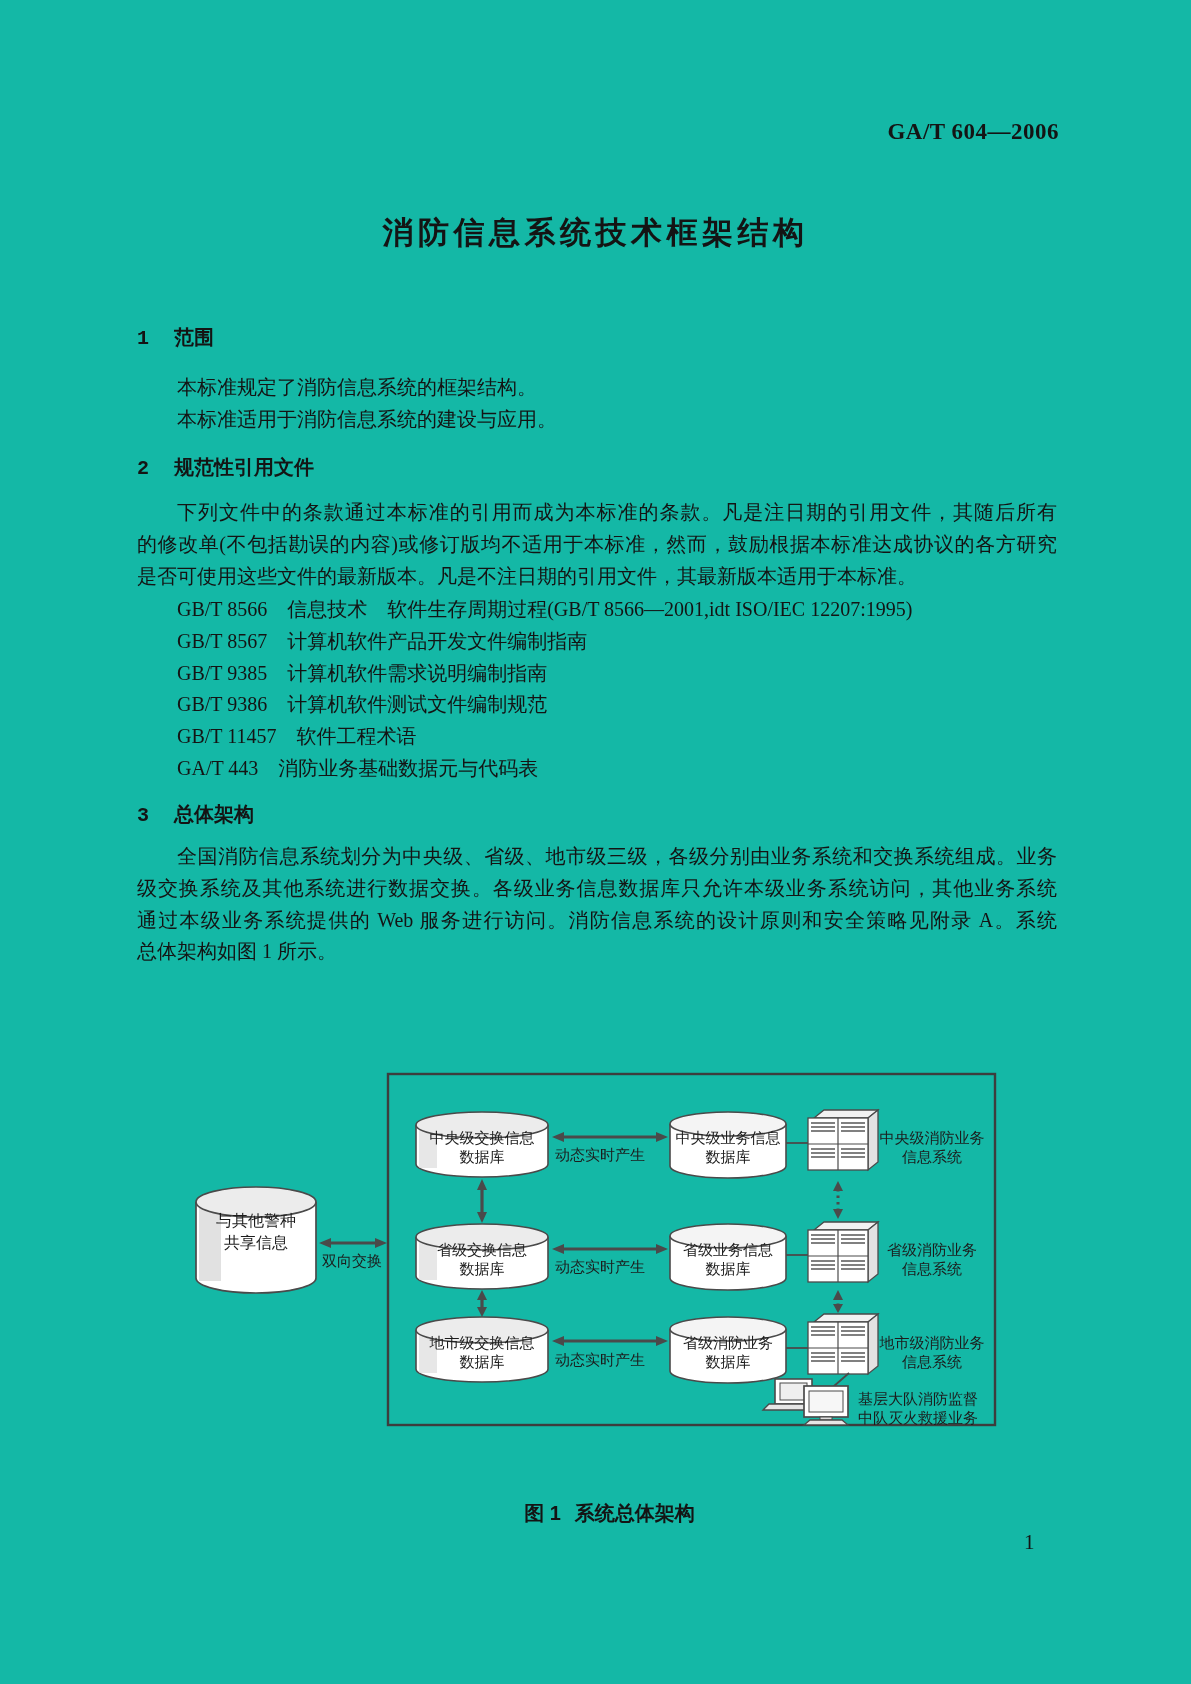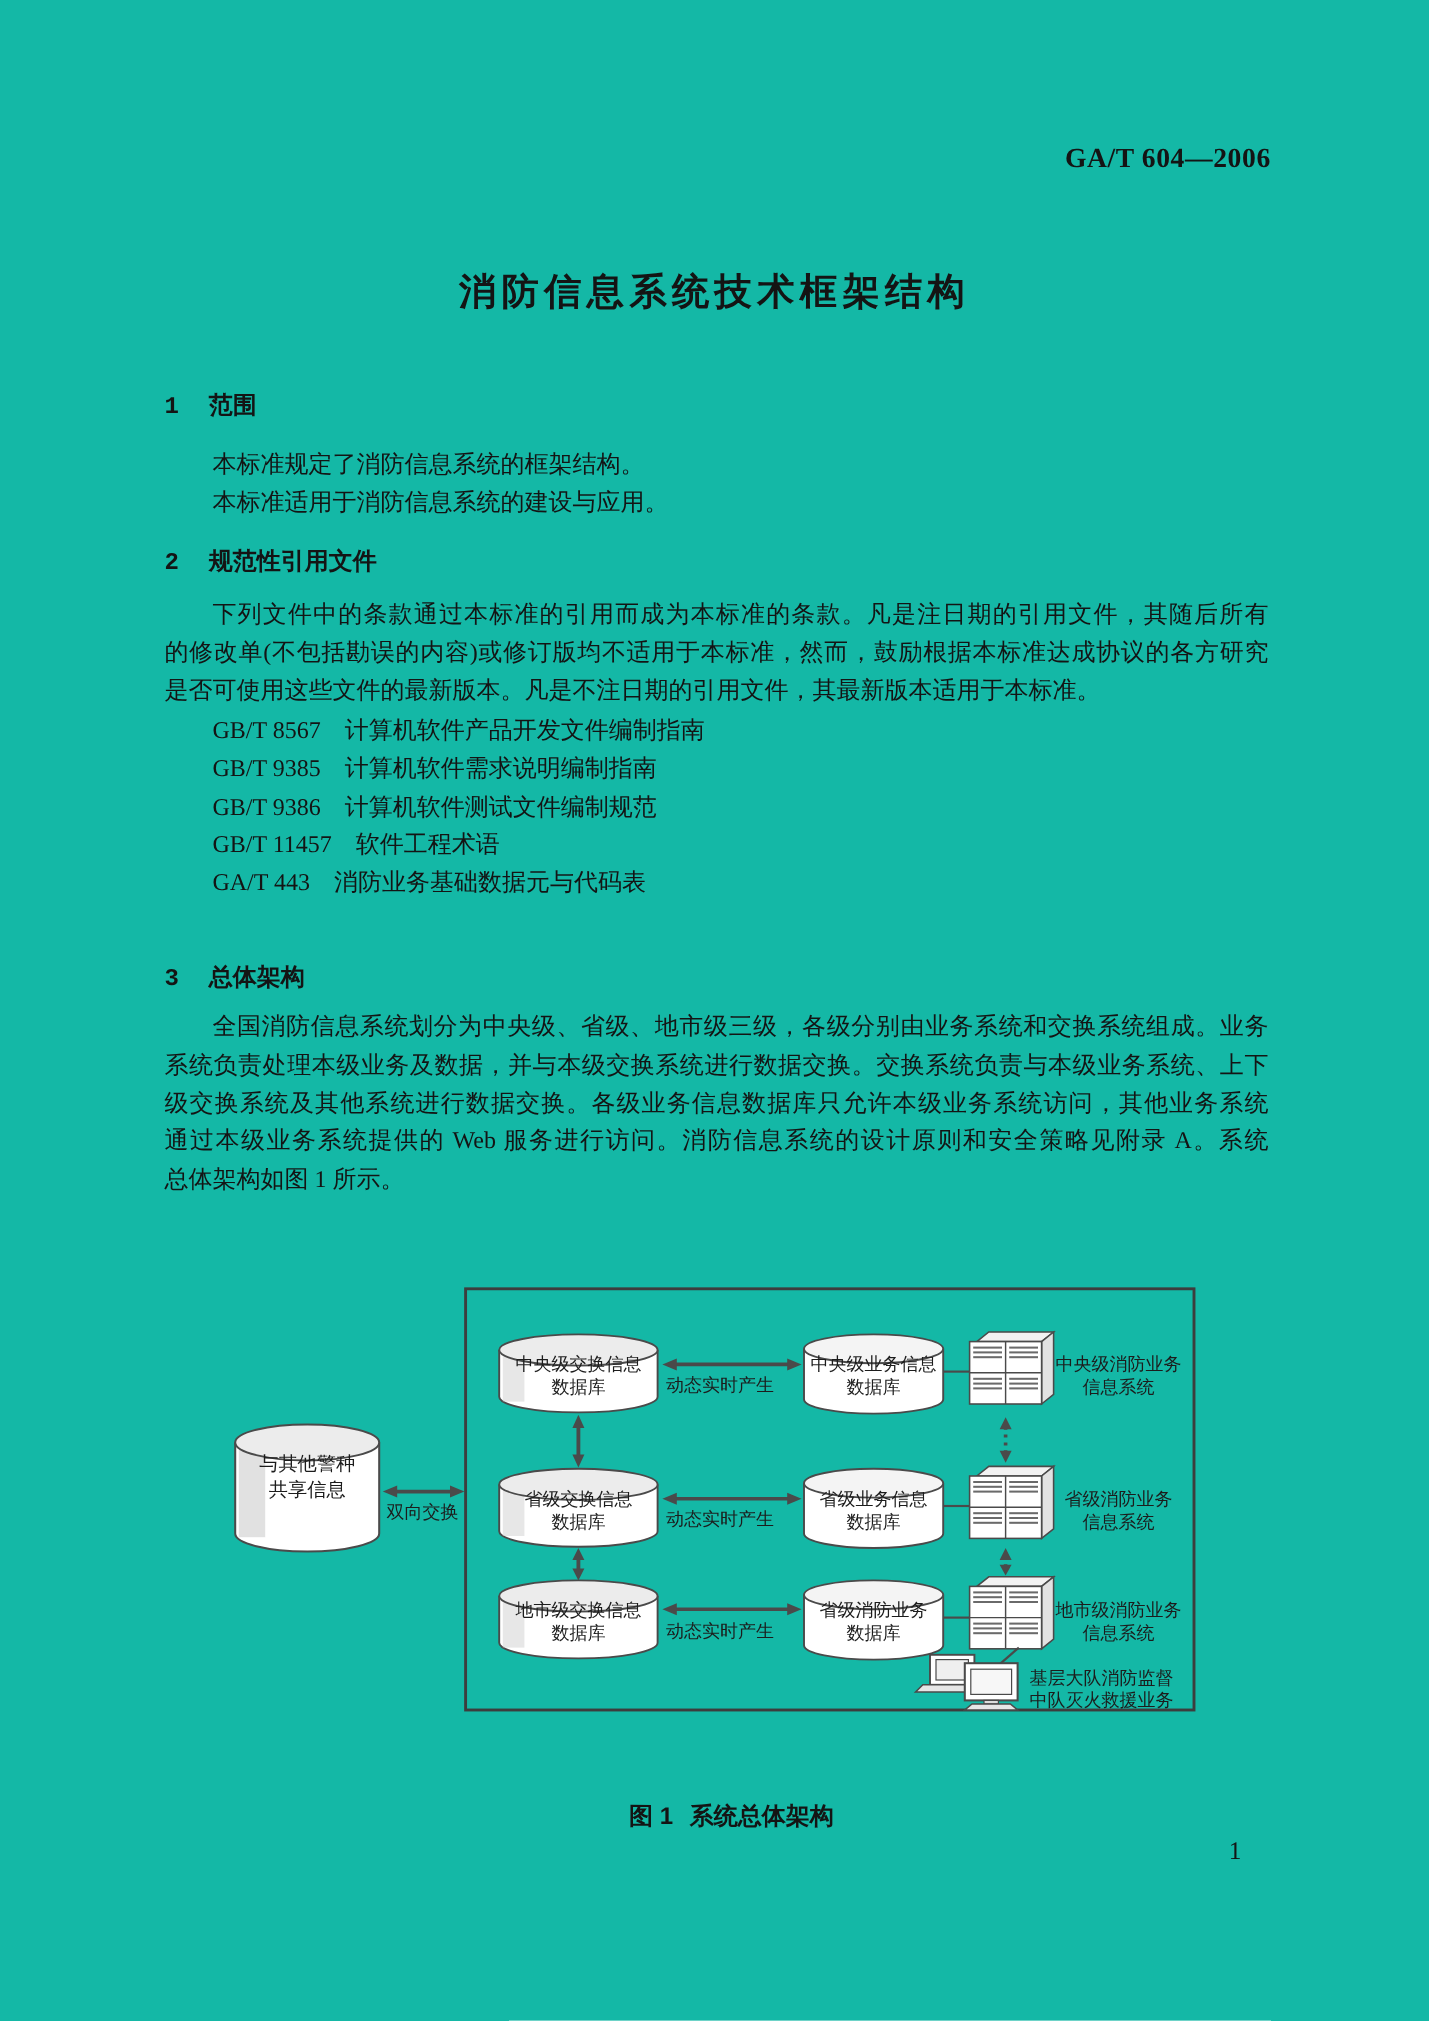--- a/index.html
+++ b/index.html
@@ -14,21 +14,21 @@
   }
   .abs { position: absolute; }
   .sans { font-family: "Liberation Sans", "DejaVu Sans", sans-serif; }
 
   .header-code {
     top: 119px; right: 132px;
     font-size: 23px; font-weight: bold;
     letter-spacing: 0.5px;
   }
   .doc-title {
-    top: 222px; left: 0; right: 0;
+    top: 212px; left: 0; right: 0;
     text-align: center;
     font-size: 31px; font-weight: bold;
     letter-spacing: 4.5px;
   }
   .sec-heading {
     left: 137px;
     font-size: 20px; font-weight: bold;
     white-space: nowrap;
     font-family: Liberation Mono, monospace;
   }
@@ -79,33 +79,33 @@
 
   <div class="abs sec-heading sans" style="top:454px">
     <span class="num">2</span><span>规范性引用文件</span>
   </div>
   <div class="abs para" style="top:497px">
     <div class="ln indent stretch">下列文件中的条款通过本标准的引用而成为本标准的条款。凡是注日期的引用文件，其随后所有</div>
     <div class="ln stretch">的修改单(不包括勘误的内容)或修订版均不适用于本标准，然而，鼓励根据本标准达成协议的各方研究</div>
     <div class="ln">是否可使用这些文件的最新版本。凡是不注日期的引用文件，其最新版本适用于本标准。</div>
   </div>
   <div class="abs para" style="top:594px; line-height:31.7px">
+    <div class="ln indent">GB/T 8566　信息技术　软件生存周期过程(GB/T 8566—2001,idt ISO/IEC 12207:1995)</div>
     <div class="ln indent">GB/T 8567　计算机软件产品开发文件编制指南</div>
     <div class="ln indent">GB/T 9385　计算机软件需求说明编制指南</div>
     <div class="ln indent">GB/T 9386　计算机软件测试文件编制规范</div>
     <div class="ln indent">GB/T 11457　软件工程术语</div>
     <div class="ln indent">GA/T 443　消防业务基础数据元与代码表</div>
   </div>
 
   <div class="abs sec-heading sans" style="top:801px">
     <span class="num">3</span><span>总体架构</span>
   </div>
   <div class="abs para" style="top:841px; line-height:32.2px">
     <div class="ln indent stretch">全国消防信息系统划分为中央级、省级、地市级三级，各级分别由业务系统和交换系统组成。业务</div>
-    <div class="ln stretch">系统负责处理本级业务及数据，并与本级交换系统进行数据交换。交换系统负责与本级业务系统、上下</div>
     <div class="ln stretch">级交换系统及其他系统进行数据交换。各级业务信息数据库只允许本级业务系统访问，其他业务系统</div>
     <div class="ln stretch">通过本级业务系统提供的 Web 服务进行访问。消防信息系统的设计原则和安全策略见附录 A。系统</div>
     <div class="ln">总体架构如图 1 所示。</div>
   </div>
 
   <svg class="abs" style="left:0;top:0" width="1191" height="1684" viewBox="0 0 1191 1684">
     <defs>
       <g id="server-icon">
         <polygon points="6,8 16,0 70,0 60,8" fill="#f2f2f2" stroke="#4a4a4a" stroke-width="1.3"></polygon>
         <polygon points="60,8 70,0 70,52 60,60" fill="#e2e2e2" stroke="#4a4a4a" stroke-width="1.3"></polygon>

